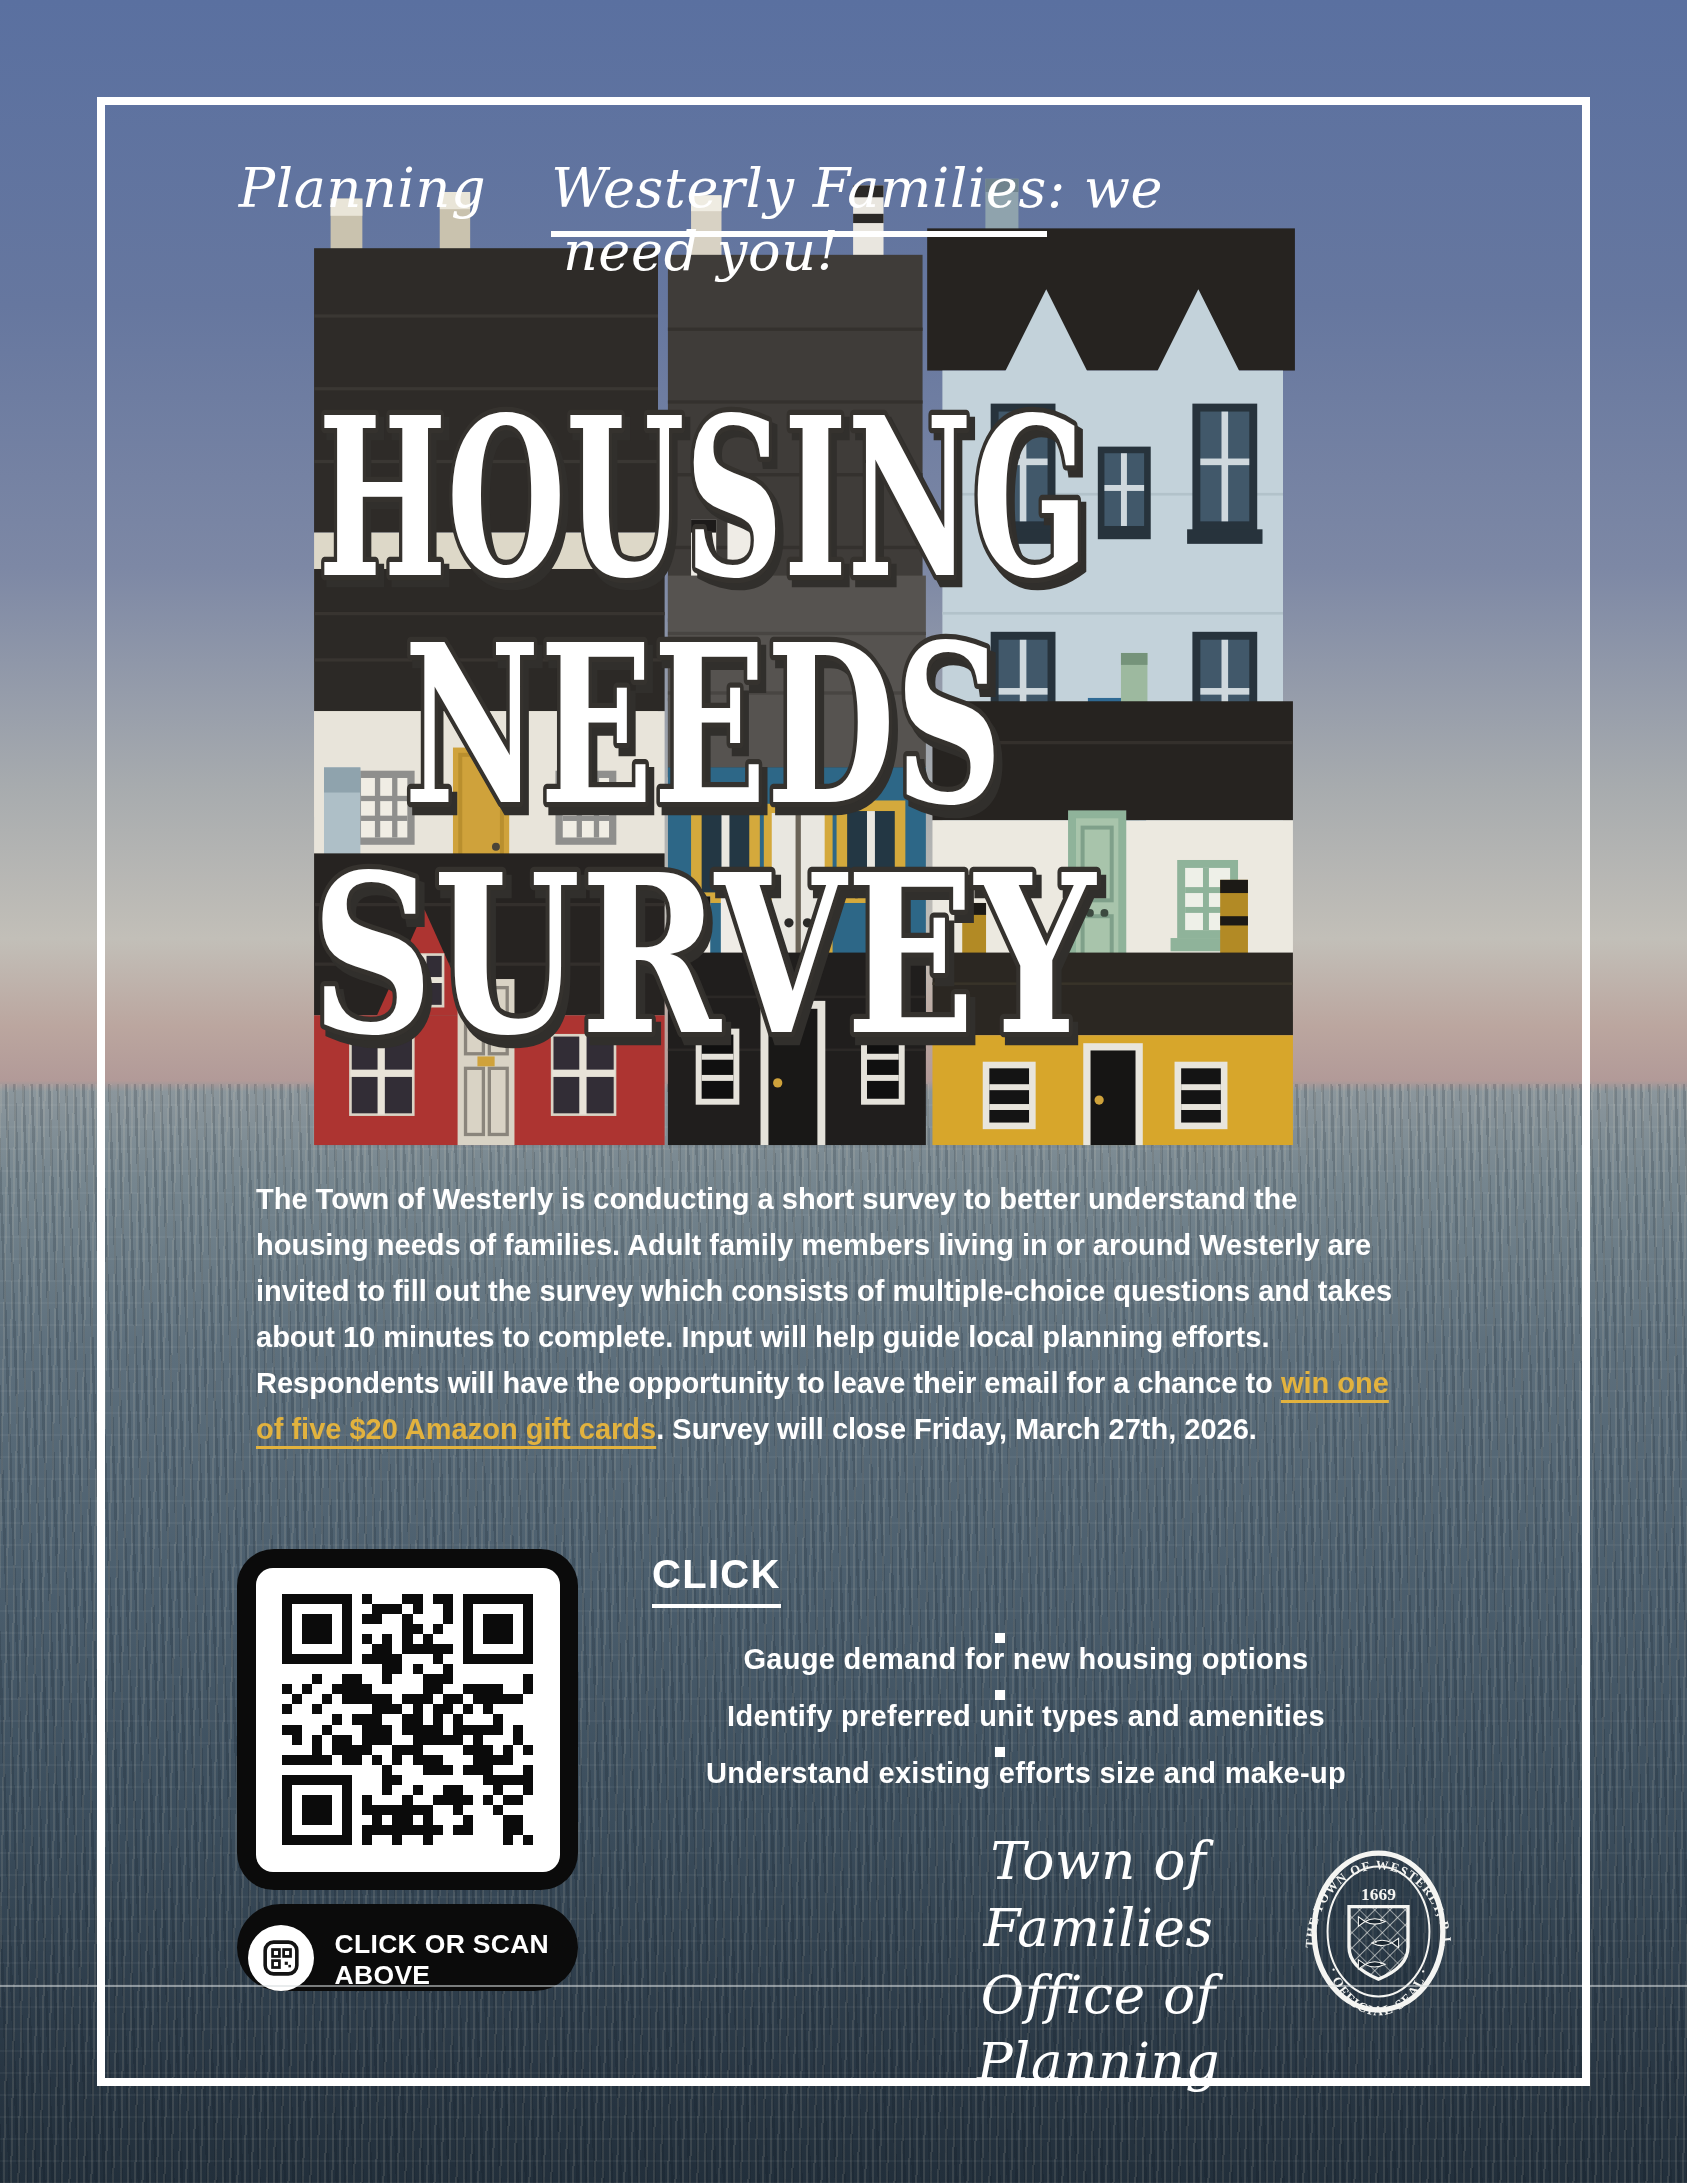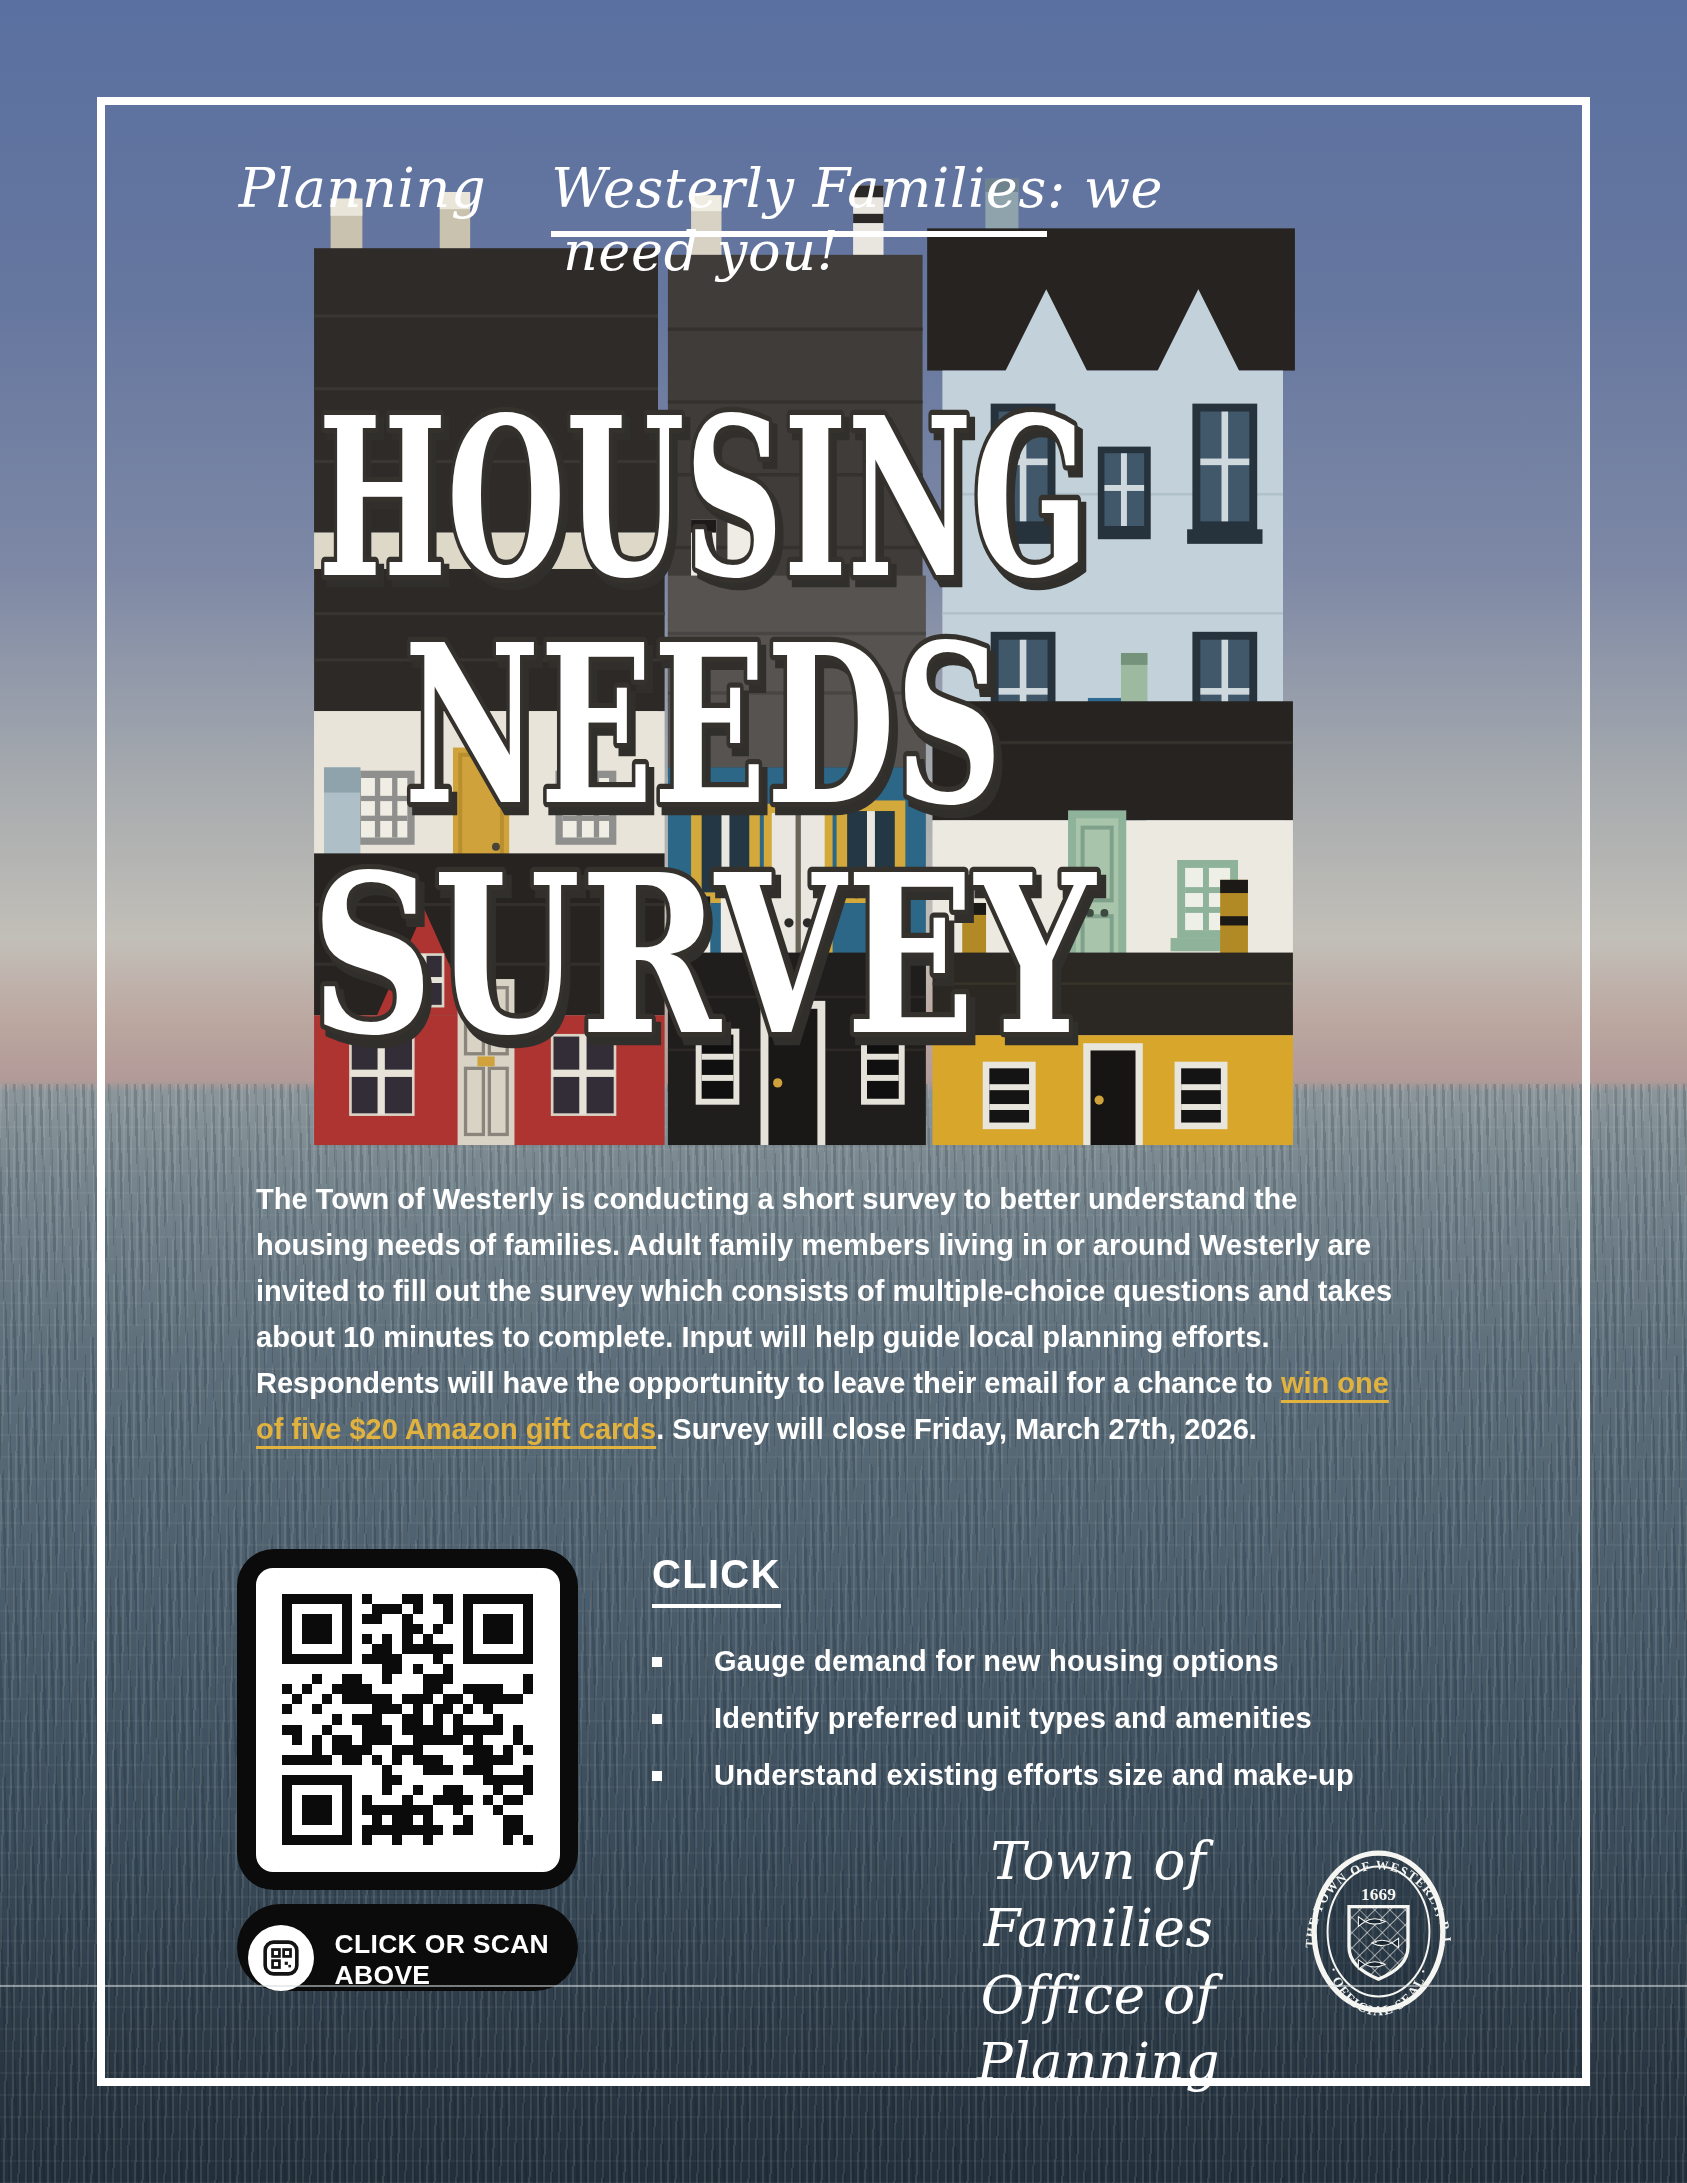--- a/index.html
+++ b/index.html
@@ -48,21 +48,21 @@
     position:absolute;left:239px;top:1176px;width:1154px;
     color:#fff;font-size:29px;font-weight:bold;line-height:46px;letter-spacing:0;margin-left:17px;
   }
   .prize-link{color:#e2b23e;text-decoration:underline;text-underline-offset:6.6px;text-decoration-thickness:3.3px;cursor:pointer;}
   
   .goals-heading{
     position:absolute;left:652px;top:1552px;color:#fff;font-size:40px;font-weight:bold;
     letter-spacing:1.3px;border-bottom:4.6px solid #fff;padding-bottom:6.6px;
   }
   .goals-list{position:absolute;left:652px;top:1633px;width:748px;}
-  .goal-row{display:flex;align-items:center;height:57px;}
+  .goal-row{display:flex;align-items:center;height:57px;flex-direction:column;}
   .bullet{width:10px;height:10px;background:#fff;margin-right:52px;flex:0 0 auto;}
   .goal-text{color:#fff;font-size:29px;font-weight:bold;letter-spacing:0.3px;}
   
   .qr-code{
     position:absolute;left:237px;top:1549px;width:341px;height:341px;
     background:#0b0b0b;border-radius:37px;cursor:pointer;
   }
   .qr-inner{
     position:absolute;left:18.5px;top:18.5px;right:18.5px;bottom:18.5px;
     background:#ffffff;border-radius:17px;

